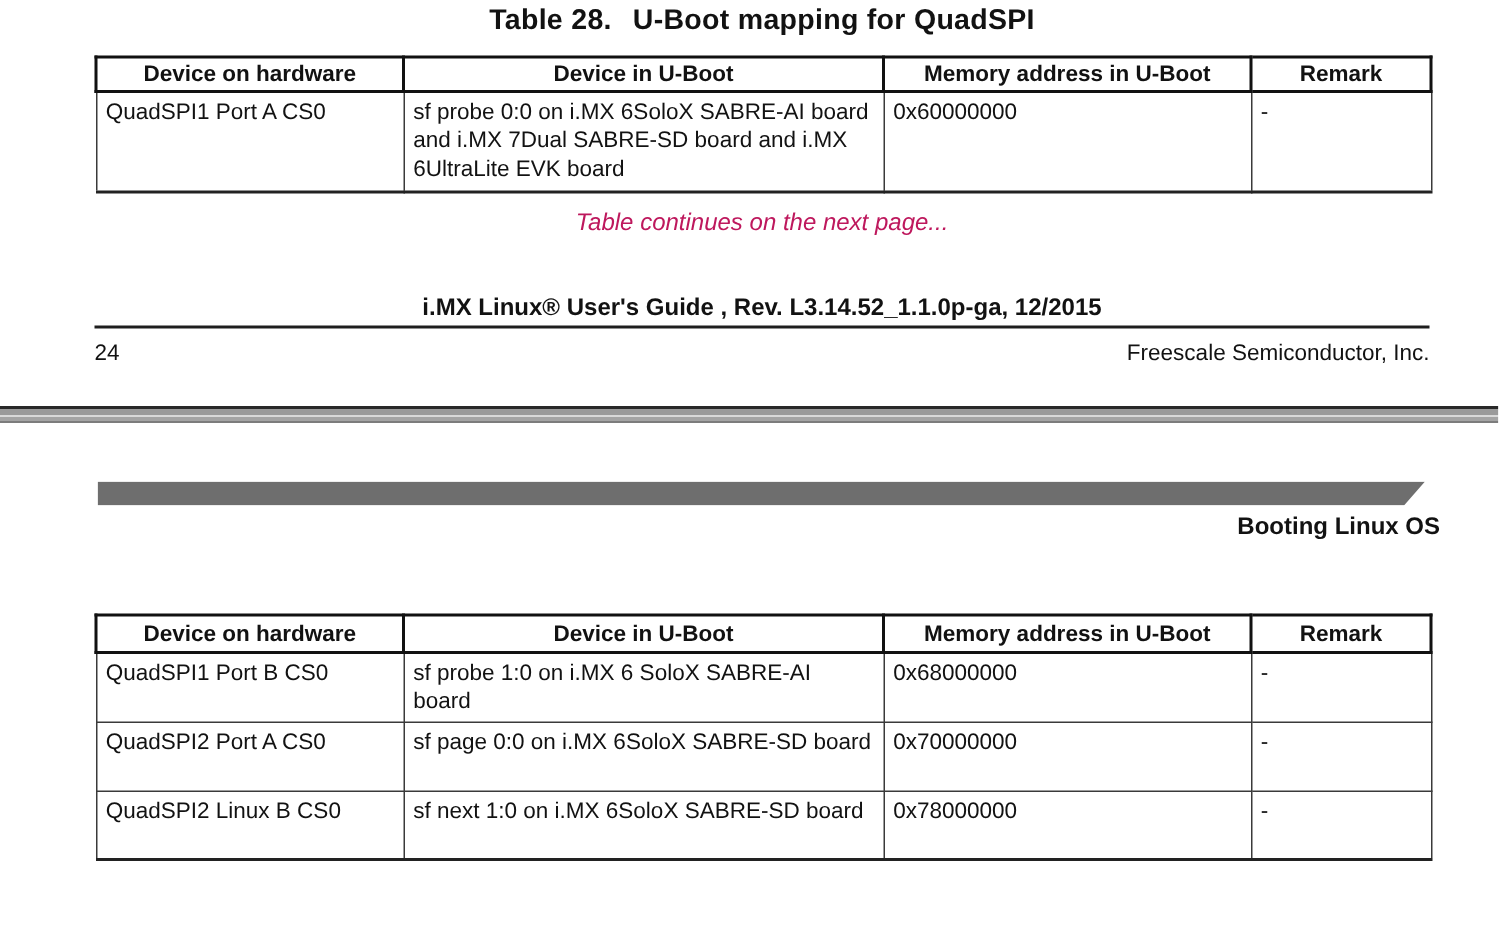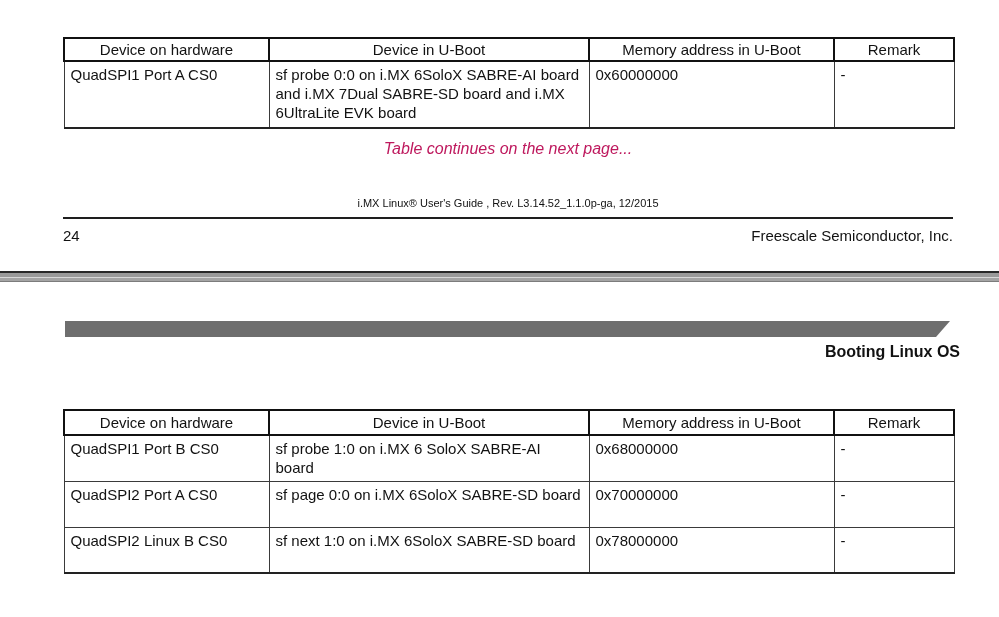--- a/index.html
+++ b/index.html
@@ -38,21 +38,21 @@
     font-size: 15px;
   }
   #table1 { top: 37px; }
   #table2 { top: 409px; }
   col.c1 { width: 205px; }
   col.c2 { width: 320px; }
   col.c3 { width: 245px; }
   col.c4 { width: 120px; }
   .dtable th {
     border: 2px solid #111111;
-    font-weight: normal;
+    font-weight: bold;
     font-size: 15px;
     text-align: center;
     vertical-align: middle;
     padding: 1px 4px;
     background: #ffffff;
   }
   .dtable td {
     border: 1px solid #3a3a3a;
     vertical-align: top;
     text-align: left;
@@ -72,22 +72,22 @@
     text-align: center;
     font-style: italic;
     font-size: 16px;
     color: #be185d;
   }
 
   
   .footer-title {
     top: 197px; left: 63px; width: 890px;
     text-align: center;
-    font-weight: normal;
-    font-size: 11px;
+    font-weight: bold;
+    font-size: 16px;
     white-space: nowrap;
   }
   .footer-rule {
     top: 217px; left: 63px; width: 890px;
     height: 0;
     border-top: 2px solid #1e1e1e;
   }
   .footer-row {
     top: 227px; left: 63px; width: 890px;
     display: flex;
@@ -120,20 +120,23 @@
     font-weight: bold;
     font-size: 16px;
     white-space: nowrap;
   }
 </style>
 </head>
 <body>
 
 <div class="canvas">
 
+  <div class="abs tbl-title title-1">
+    <span class="tbl-label">Table 28.</span><span>U-Boot mapping for QuadSPI</span>
+  </div>
 
   <table class="dtable" id="table1">
     <colgroup>
         <col class="c1">
         <col class="c2">
         <col class="c3">
         <col class="c4">
       </colgroup>
     <thead>
       <tr>

